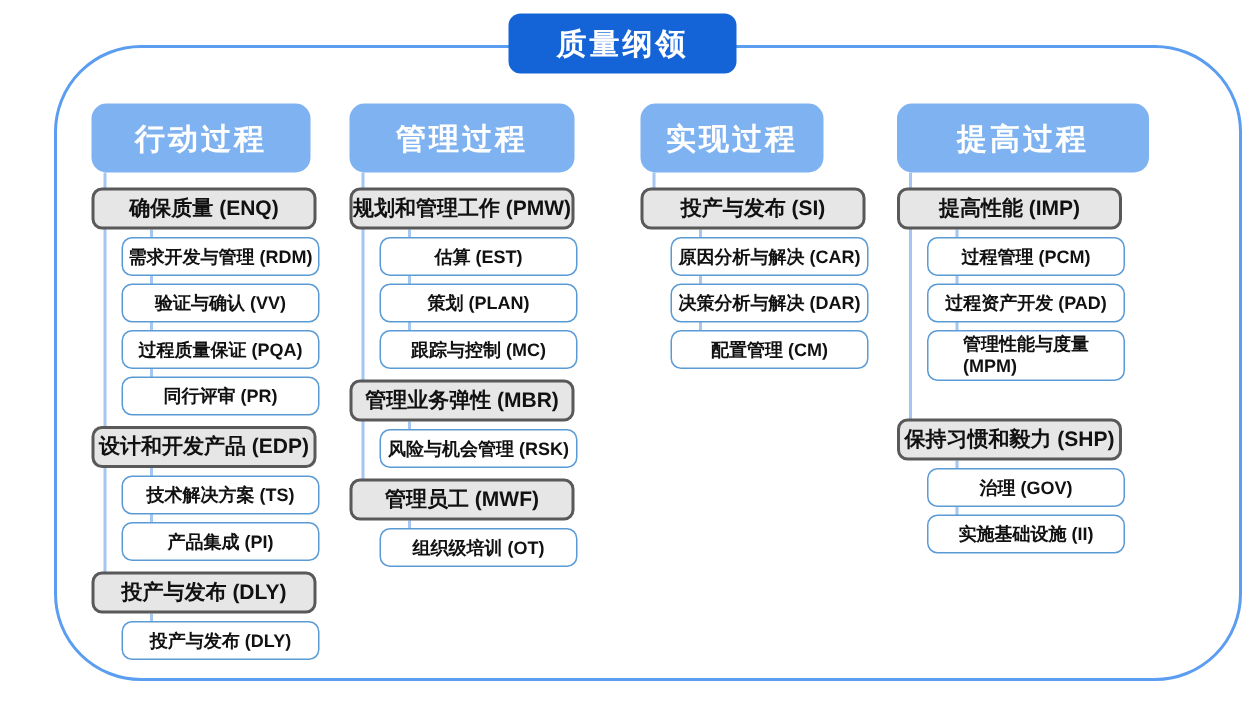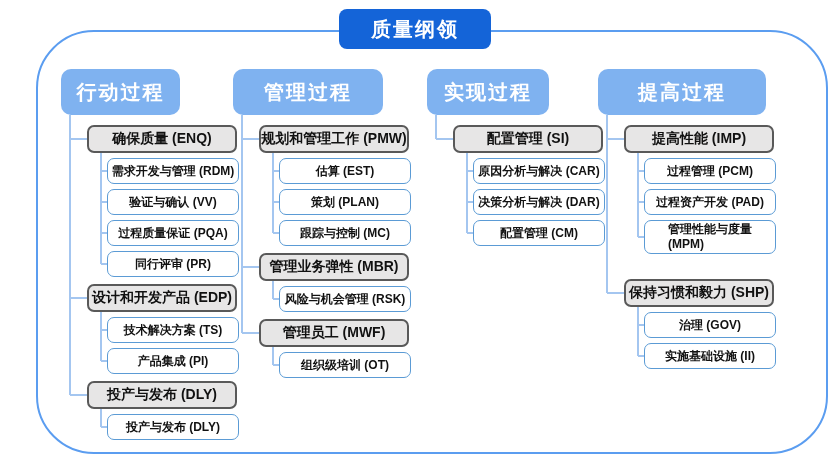--- a/index.html
+++ b/index.html
@@ -25,21 +25,21 @@
     position:absolute;left:339px;top:9px;width:152px;height:40px;z-index:3;
     background:var(--title-bg);border-radius:8px;color:#fff;font-size:20px;font-weight:bold;
     display:flex;align-items:center;justify-content:center;letter-spacing:2px;
   }
   .col{position:absolute;}
   .col-header{
     height:46px;background:var(--header-bg);border-radius:10px;color:#fff;
     font-size:20px;font-weight:bold;display:flex;align-items:center;justify-content:center;
     letter-spacing:2px;position:relative;z-index:2;
   }
-  .groups{margin-top:10px;margin-left:26px;}
+  .groups{margin-top:10px;}
   .group{margin-top:7px;}
   .group:first-child{margin-top:0;}
   .group.gap-lg{margin-top:25px;}
   .group-box{
     width:150px;height:28px;box-sizing:border-box;background:var(--group-fill);
     border:2px solid var(--group-border);border-radius:7px;color:var(--text);
     font-size:14px;font-weight:bold;display:flex;align-items:center;justify-content:center;
     white-space:nowrap;position:relative;z-index:2;
   }
   .children{margin-left:20px;}
@@ -53,21 +53,21 @@
   .cline{position:absolute;background:var(--connector);z-index:1;}
 </style>
 </head>
 <body>
 
 <div class="canvas">
   <div class="panel"></div>
   <div class="title-box">质量纲领</div>
   <div id="cols">
       <div class="col" style="left: 61px; top: 69px;">
-        <div class="col-header" style="width: 119px;">行动过程</div>
+        <div class="col-header" style="width: 146px;">行动过程</div>
         <div class="groups">
           <div class="group">
             <div class="group-box">确保质量 (ENQ)</div>
             <div class="children">
               <div class="leaf-box">需求开发与管理 (RDM)</div>
               <div class="leaf-box">验证与确认 (VV)</div>
               <div class="leaf-box">过程质量保证 (PQA)</div>
               <div class="leaf-box">同行评审 (PR)</div>
             </div>
           </div>
@@ -134,21 +134,21 @@
         <div class="cline" style="left: 39px; top: 212px; width: 2px; height: 18px;"></div>
         <div class="cline" style="left: 9px; top: 263px; width: 17px; height: 2px;"></div>
         <div class="cline" style="left: 40px; top: 295px; width: 6px; height: 2px;"></div>
         <div class="cline" style="left: 39px; top: 278px; width: 2px; height: 18px;"></div>
         <div class="cline" style="left: 8px; top: 46px; width: 2px; height: 218px;"></div>
       </div>
       <div class="col" style="left: 427px; top: 69px;">
         <div class="col-header" style="width: 122px;">实现过程</div>
         <div class="groups">
           <div class="group">
-            <div class="group-box">配置管理 (SI)</div>
+            <div class="group-box">投产与发布 (SI)</div>
             <div class="children">
               <div class="leaf-box">原因分析与解决 (CAR)</div>
               <div class="leaf-box">决策分析与解决 (DAR)</div>
               <div class="leaf-box">配置管理 (CM)</div>
             </div>
           </div>
         </div>
         <div class="cline" style="left: 9px; top: 69px; width: 17px; height: 2px;"></div>
         <div class="cline" style="left: 40px; top: 101px; width: 6px; height: 2px;"></div>
         <div class="cline" style="left: 40px; top: 132px; width: 6px; height: 2px;"></div>

